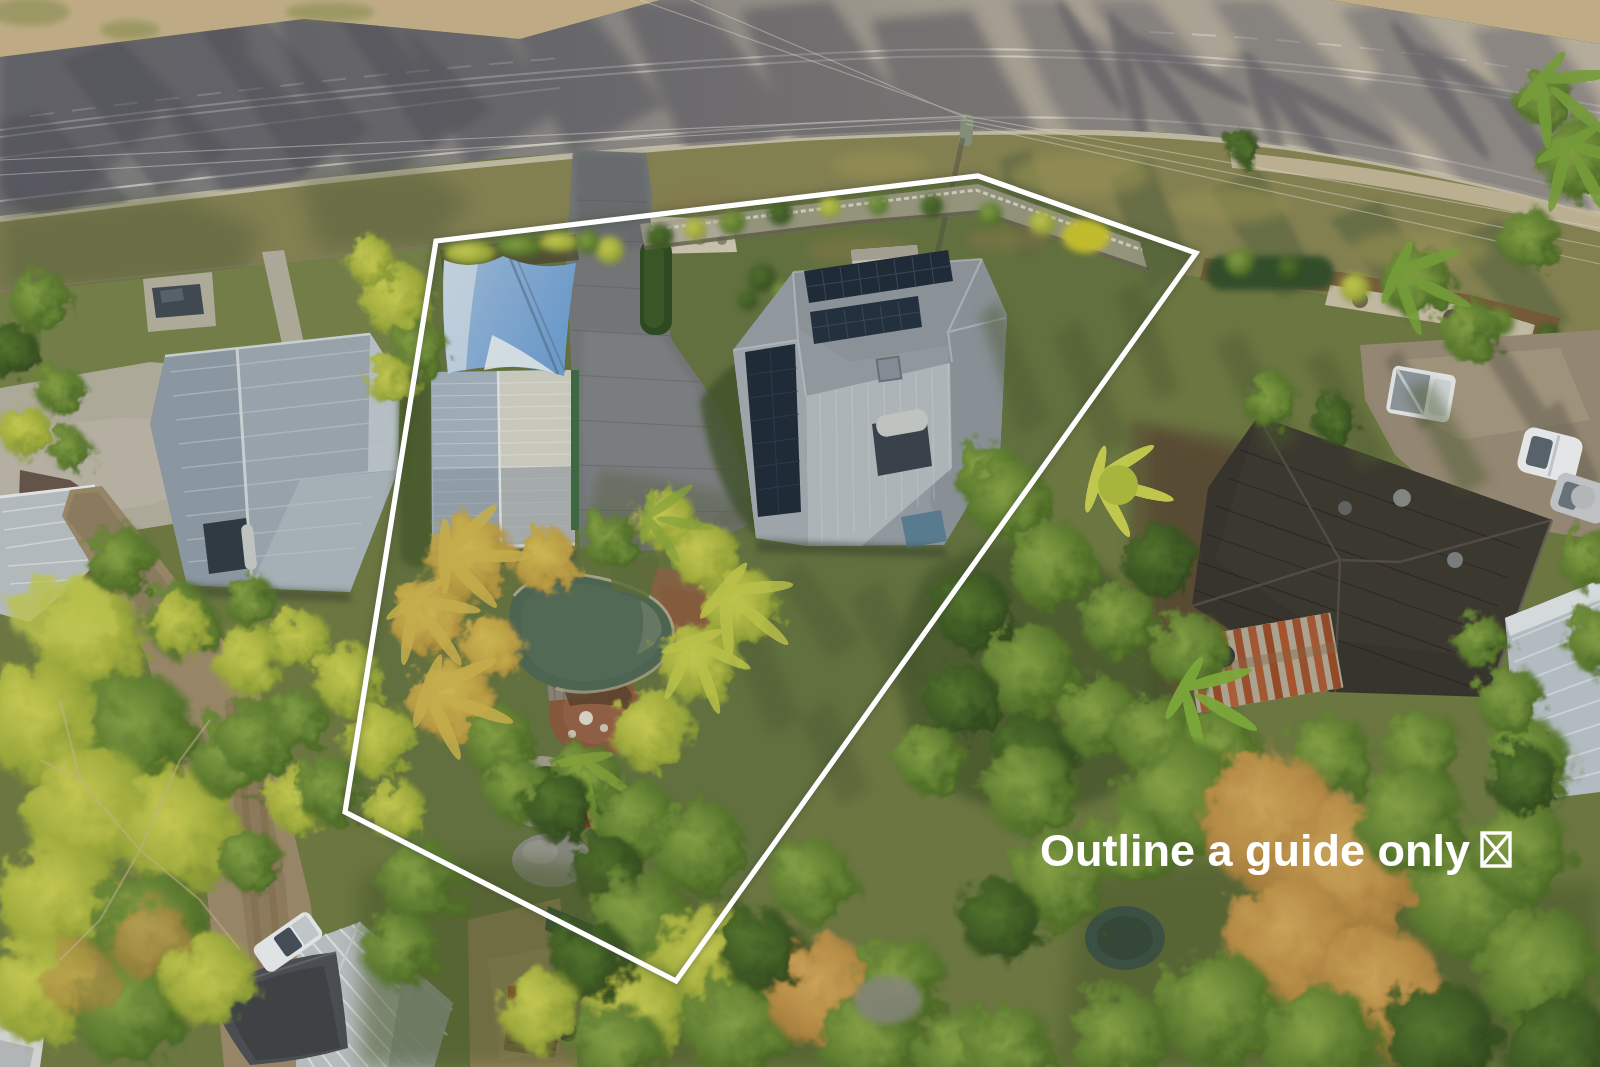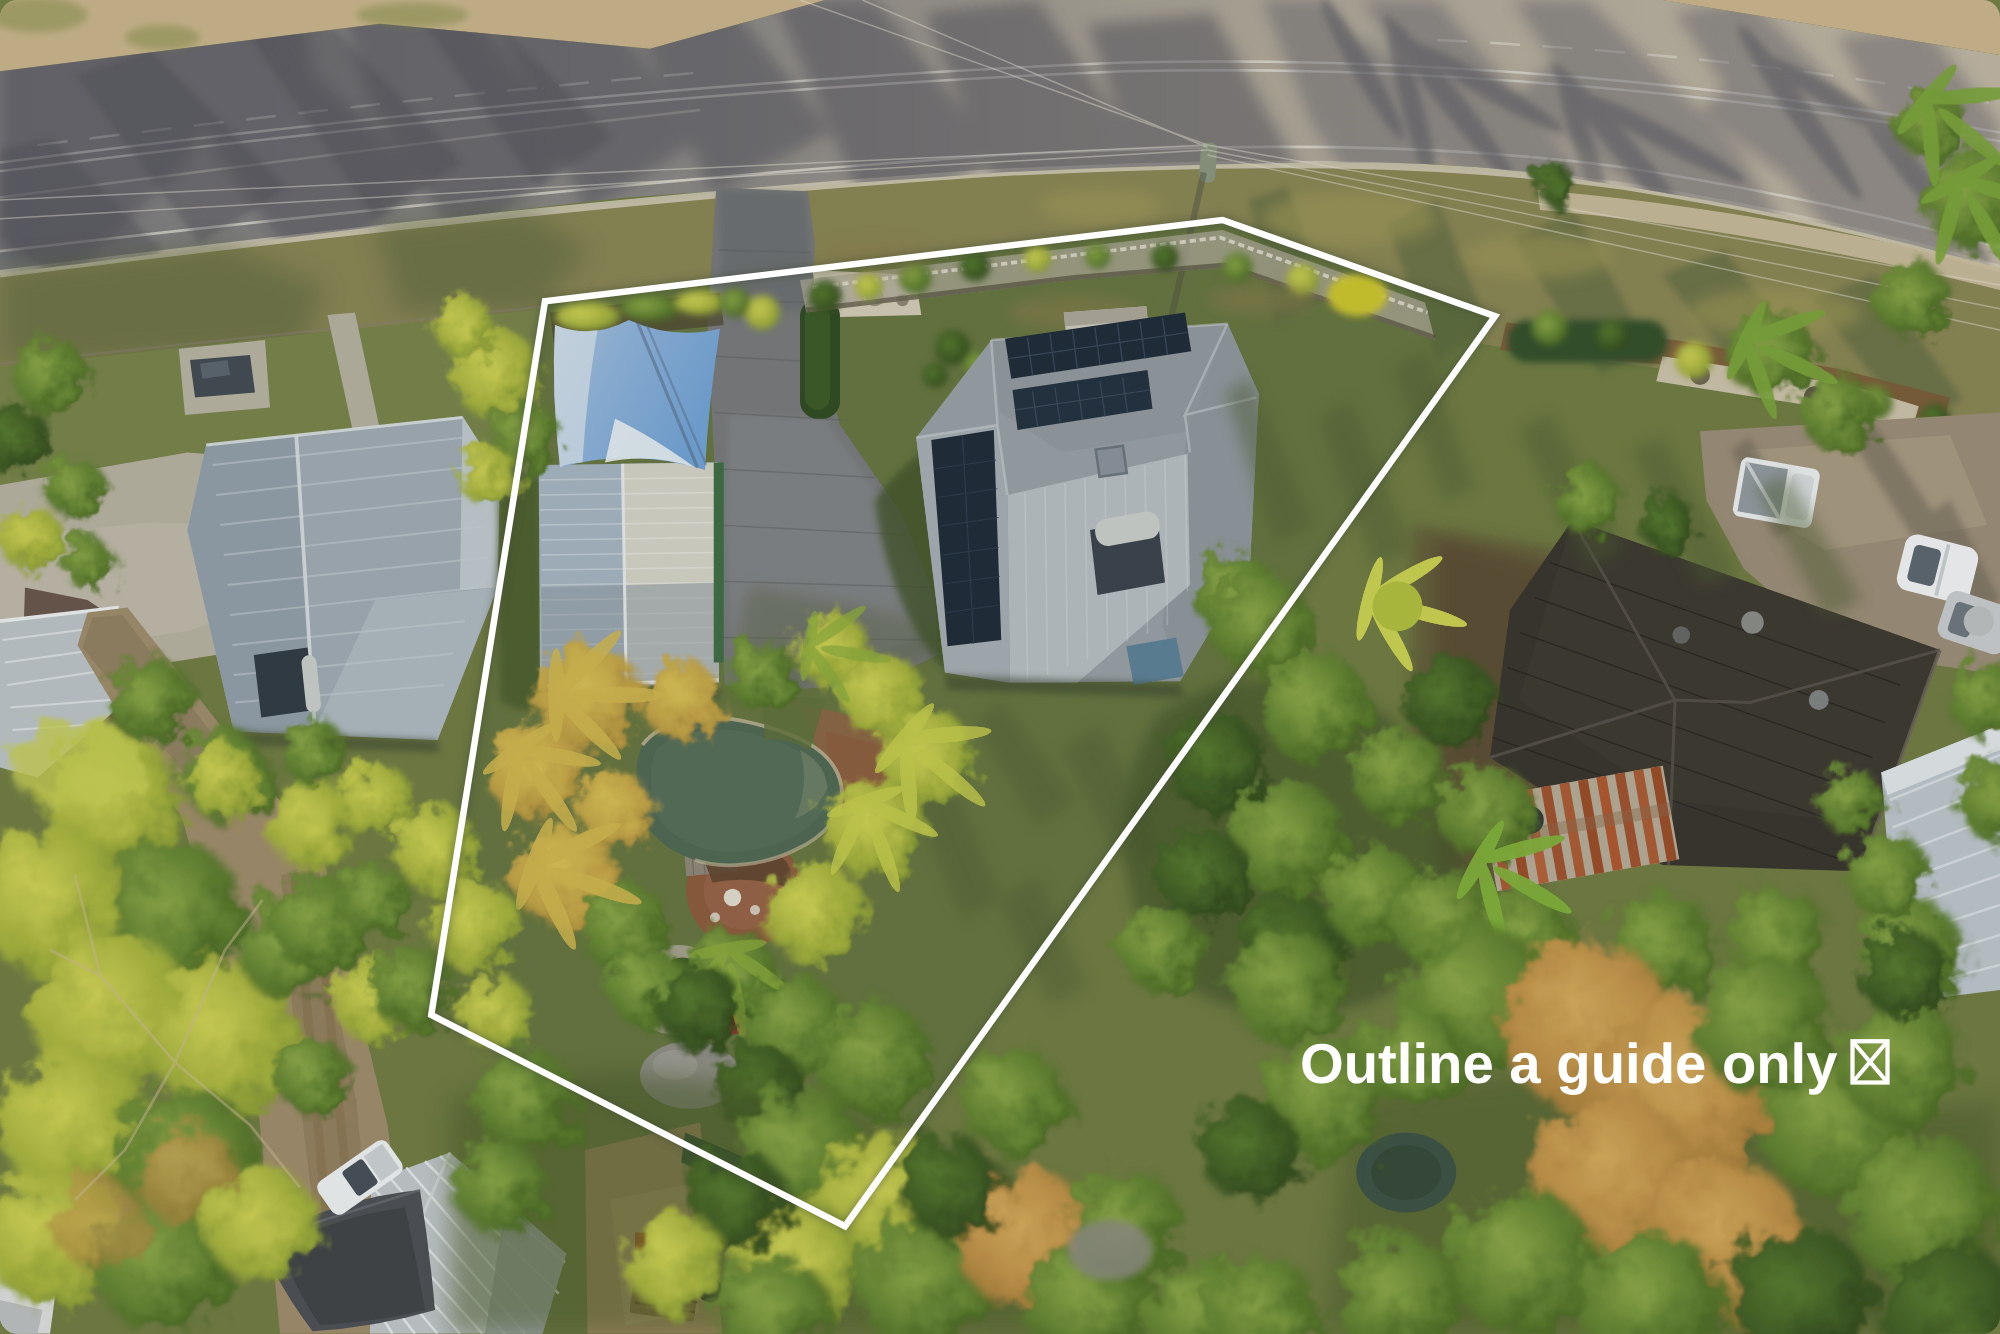--- a/index.html
+++ b/index.html
@@ -1,17 +1,17 @@
 <!DOCTYPE html>
 <html><head>
 <meta charset="utf-8">
 <style>
   html,body{margin:0;padding:0;background:#6f7a44;}
   #scene{width:1600px;height:1067px;position:relative;overflow:hidden;
-    font-family:"Liberation Sans", sans-serif;border-radius:14px;}
+    font-family:"Liberation Sans", sans-serif;}
   svg{display:block;}
 </style>
 </head>
 <body>
 <div id="scene">
 <svg width="1600" height="1067" viewBox="0 0 1600 1067" xmlns="http://www.w3.org/2000/svg">
 <defs>
   <clipPath id="clipRoad">
     <path d="M0,57 L304,19 L520,39 L660,0 L1330,0 L1600,44 L1600,215
       C1500,186 1400,165 1300,149 C1200,133 1150,130 1080,130

